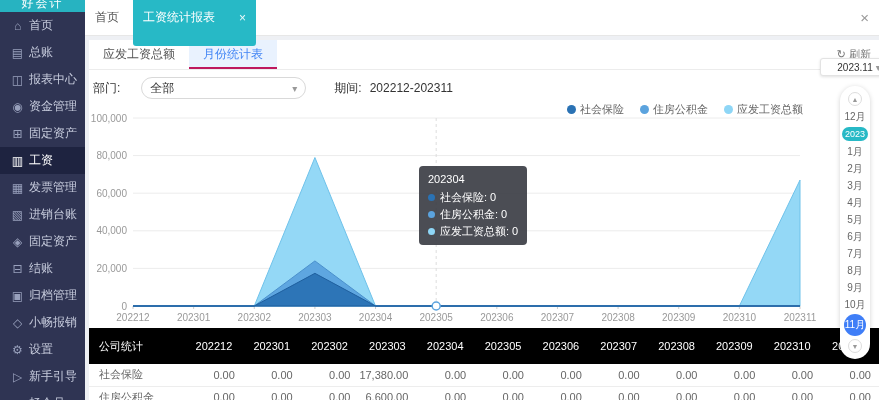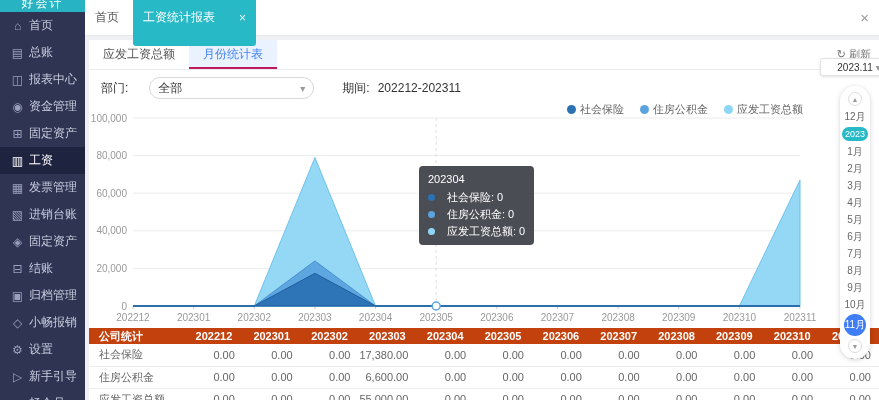--- a/index.html
+++ b/index.html
@@ -21,40 +21,40 @@
   .tab-pill{margin-left:14px;background:#27b9c6;color:#fff;font-size:12px;padding:20px 10px;border-radius:3px;display:flex;align-items:center;gap:24px;cursor:pointer}
   .tab-x{font-size:12px;opacity:.9;cursor:pointer}
   .topbar-close{position:absolute;right:10px;font-size:15px;color:#999;cursor:pointer}
 
   
   .card{position:absolute;left:89px;top:40px;width:790px;height:360px;background:#fff;overflow:hidden;z-index:4}
   .subtabs{display:flex;height:30px;border-bottom:1px solid #ececec;position:relative}
   .subtab{line-height:28px;padding:0 14px;font-size:12px;color:#555;cursor:pointer}
   .subtab.active{color:#4285f4;background:#e9f2fe;border-bottom:2px solid #be185d}
   .refresh{position:absolute;right:8px;top:7px;font-size:11px;color:#777;display:flex;gap:3px;align-items:center;cursor:pointer}
-  .filters{position:absolute;left:0;top:32px;height:32px;display:flex;align-items:center;padding-left:12px;font-size:12px;color:#333;width:100%}
+  .filters{position:absolute;left:0;top:32px;height:32px;display:flex;align-items:center;padding-left:4px;font-size:12px;color:#333;width:100%}
   .select{width:165px;height:22px;border:1px solid #d9d9d9;border-radius:12px;margin-left:21px;display:flex;align-items:center;justify-content:space-between;padding:0 8px;color:#333;cursor:pointer;background:#fff}
   .caret{color:#999;font-size:10px}
   .lbl-period{margin-left:28px}
   .f-value{margin-left:8px}
 
   .legend{position:absolute;top:62px;right:76px;display:flex;gap:16px;font-size:11px;color:#666;z-index:2}
   .leg-item{display:flex;align-items:center;gap:4px;cursor:pointer}
   .leg-dot{width:9px;height:9px;border-radius:50%}
 
   #chart-svg{position:absolute;left:0;top:0;width:790px;height:330px;z-index:1}
 
   .tooltip{position:absolute;left:330px;top:126px;background:rgba(50,52,60,.88);border-radius:4px;padding:5px 9px;color:#fff;font-size:11px;line-height:1.55;z-index:3;white-space:nowrap}
   .tt-title{margin-bottom:1px}
-  .tt-item{display:flex;align-items:center;gap:12px}
+  .tt-item{display:flex;align-items:center;gap:5px}
   .tt-dot{width:7px;height:7px;border-radius:50%;flex:0 0 auto}
 
   
   .stats-table{position:absolute;left:0;top:288px;width:790px;border-collapse:collapse;table-layout:fixed;font-size:11px}
-  .stats-table th{background:#c2410c;color:#fff;font-weight:bold;height:16px;text-align:center}
+  .stats-table th{background:#000000;color:#fff;font-weight:normal;height:36px;text-align:center}
   .stats-table th.first{text-align:left;padding-left:10px}
   .stats-table td{height:22px;border-bottom:1px solid #ededed;color:#666;text-align:right;padding-right:8px;background:#fff}
   .stats-table td.rowlabel{text-align:left;padding-left:10px;padding-right:0}
 
   
   .date-btn{position:absolute;left:820px;top:58px;width:78px;height:18px;background:#fff;border:1px solid #e3e3e3;border-radius:3px;box-shadow:0 1px 3px rgba(0,0,0,.12);font-size:10px;color:#333;display:flex;align-items:center;justify-content:center;gap:3px;z-index:30;cursor:pointer}
   .month-strip{position:absolute;left:840px;top:86px;width:30px;background:#fff;border-radius:15px;box-shadow:0 1px 5px rgba(0,0,0,.18);padding:4px 0;display:flex;flex-direction:column;align-items:center;z-index:30}
   .ms-item{height:17px;line-height:17px;font-size:10px;color:#666;text-align:center;width:100%;cursor:pointer}
   .ms-arrow{width:14px;height:14px;border:1px solid #ddd;border-radius:50%;font-size:7px;color:#999;line-height:13px;text-align:center;margin:2px 0;cursor:pointer}
   .ms-year{background:#27b9c6;color:#fff;border-radius:8px;font-size:9px;height:14px;line-height:14px;width:26px;margin:2px 0}

